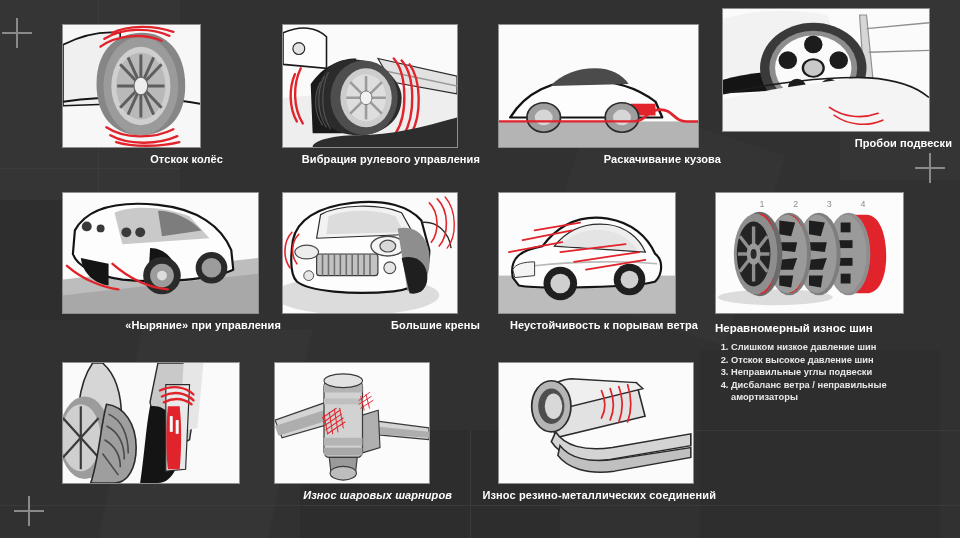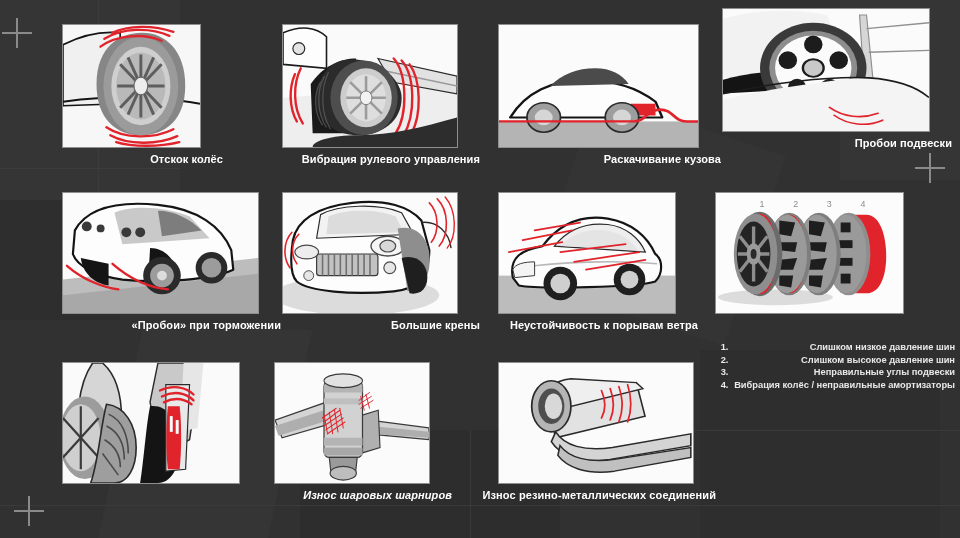--- a/index.html
+++ b/index.html
@@ -60,21 +60,21 @@
     font-weight:bold;
     line-height:14px;
     letter-spacing:.1px;
   }
   
   .rlist{position:absolute;left:715px;top:341px;width:240px;}
   .rlist li{
     color:#e8e8e8;font-size:9.3px;font-weight:bold;line-height:12.6px;
     margin:0 0 0 0;
   }
-  .rlist ol{margin:0;padding-left:16px;text-align:right;}
+  .rlist ol{margin:0;padding-left:16px;}
   .headline{
     position:absolute;left:713px;top:420px;width:240px;
     color:#f2f2f2;
     font-family:"DejaVu Sans","Liberation Sans",sans-serif;
     font-size:21.5px;
     font-weight:bold;
     line-height:26px;
     letter-spacing:.6px;
     text-transform:uppercase;
   }
@@ -258,21 +258,21 @@
         <ellipse cx="100" cy="84" rx="12" ry="12" fill="#9c9c9c"></ellipse>
         <ellipse cx="100" cy="84" rx="5" ry="5" fill="#dcdcdc"></ellipse>
         <ellipse cx="150" cy="76" rx="16" ry="16" fill="#2a2a2a"></ellipse>
         <ellipse cx="150" cy="76" rx="10" ry="10" fill="#9c9c9c"></ellipse>
         <g class="red">
           <path d="M4 74 C20 88 40 96 56 98"></path>
           <path d="M50 72 C66 86 86 96 106 98"></path>
         </g>
       </svg>
     </div>
-    <div class="caption">«Пробои» при торможении</div>
+    <div class="caption">«Ныряние» при управления</div>
   </div>
 
   <div class="card" style="left:498px;top:192px;width:178px;height:122px;">
     <div class="thumb">
       <svg class="ill" viewBox="0 0 178 122" preserveAspectRatio="none">
         <rect width="178" height="122" fill="#fcfcfc"></rect>
         <rect y="84" width="178" height="38" fill="#bcbcbc"></rect>
         <path d="M14 86 C10 66 22 58 44 54 C62 30 84 22 110 26 C134 30 150 44 158 62 C166 68 166 82 158 90 C140 96 40 98 20 94 Z" class="body-w"></path>
         <path d="M56 54 C70 36 90 30 110 32 C128 34 142 46 148 60 Z" fill="#eeeeee" stroke="#2a2a2a" stroke-width="1.2"></path>
         <path d="M62 54 C74 40 92 36 108 38 C122 40 134 48 140 58 Z" fill="#e4e4e4"></path>
@@ -485,24 +485,25 @@
           <path d="M94 28 C98 38 98 48 94 56"></path>
           <path d="M102 26 C106 38 106 48 102 58"></path>
           <path d="M110 24 C114 38 114 48 110 60"></path>
           <path d="M118 22 C122 36 122 48 118 60"></path>
         </g>
       </svg>
     </div>
     <div class="caption">Износ резино-металлических соединений</div>
   </div>
 
+  <div style="position:absolute;left:715px;top:322px;width:240px;color:#ffffff;font-size:11.5px;font-weight:bold;">Неравномерный износ шин</div>
 
   <div class="rlist">
     <ol>
       <li>Слишком низкое давление шин</li>
-      <li>Слишком высокое давление шин</li>
+      <li>Отскок высокое давление шин</li>
       <li>Неправильные углы подвески</li>
-      <li>Вибрация колёс / неправильные амортизаторы</li>
+      <li>Дисбаланс ветра / неправильные амортизаторы</li>
     </ol>
   </div>
 
 
 </div>
 
 </body></html>

